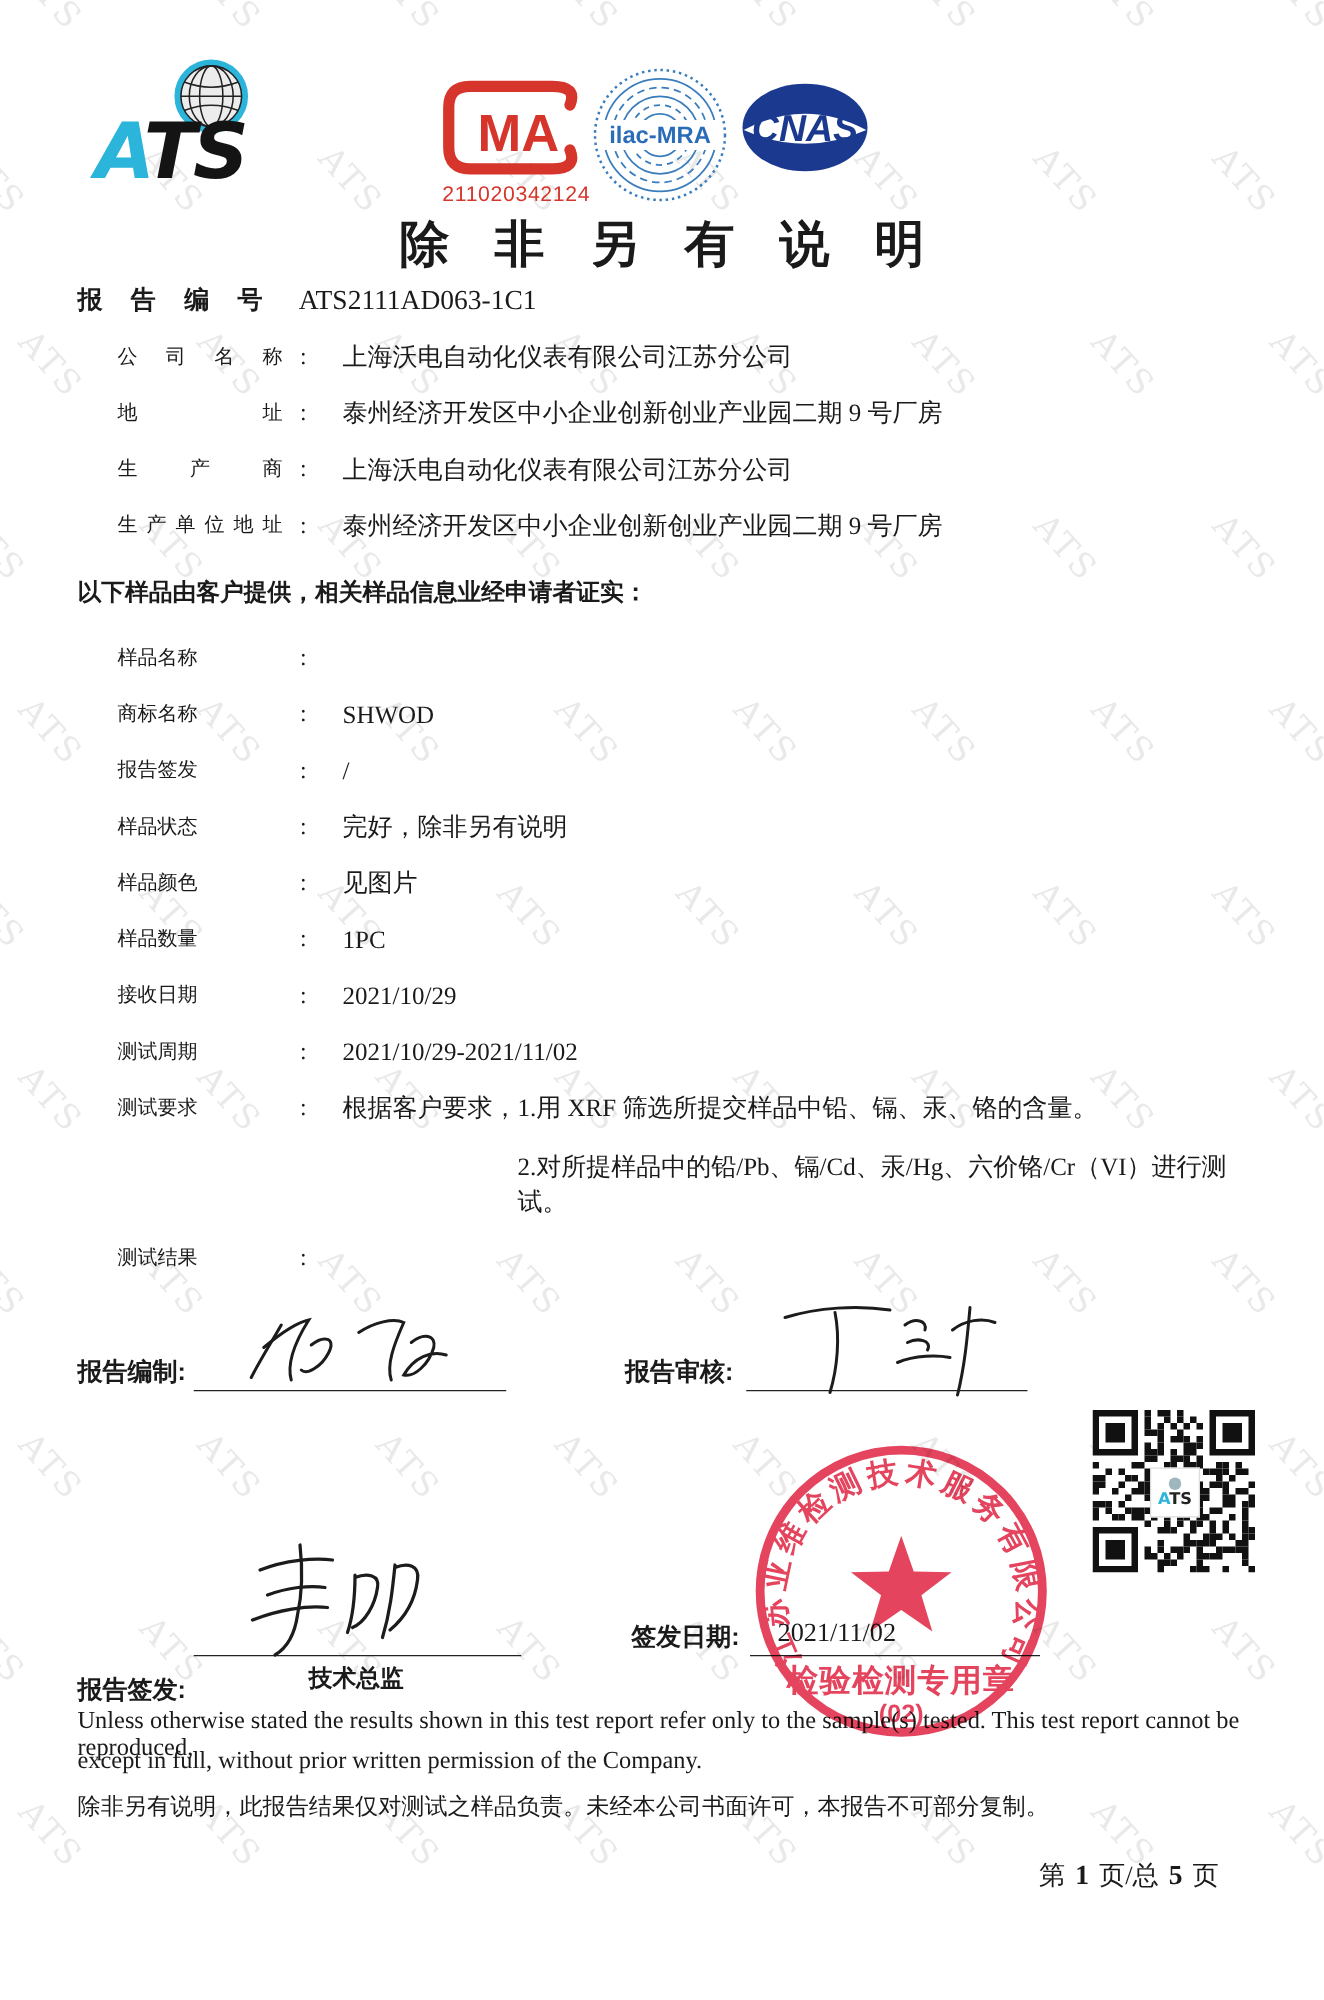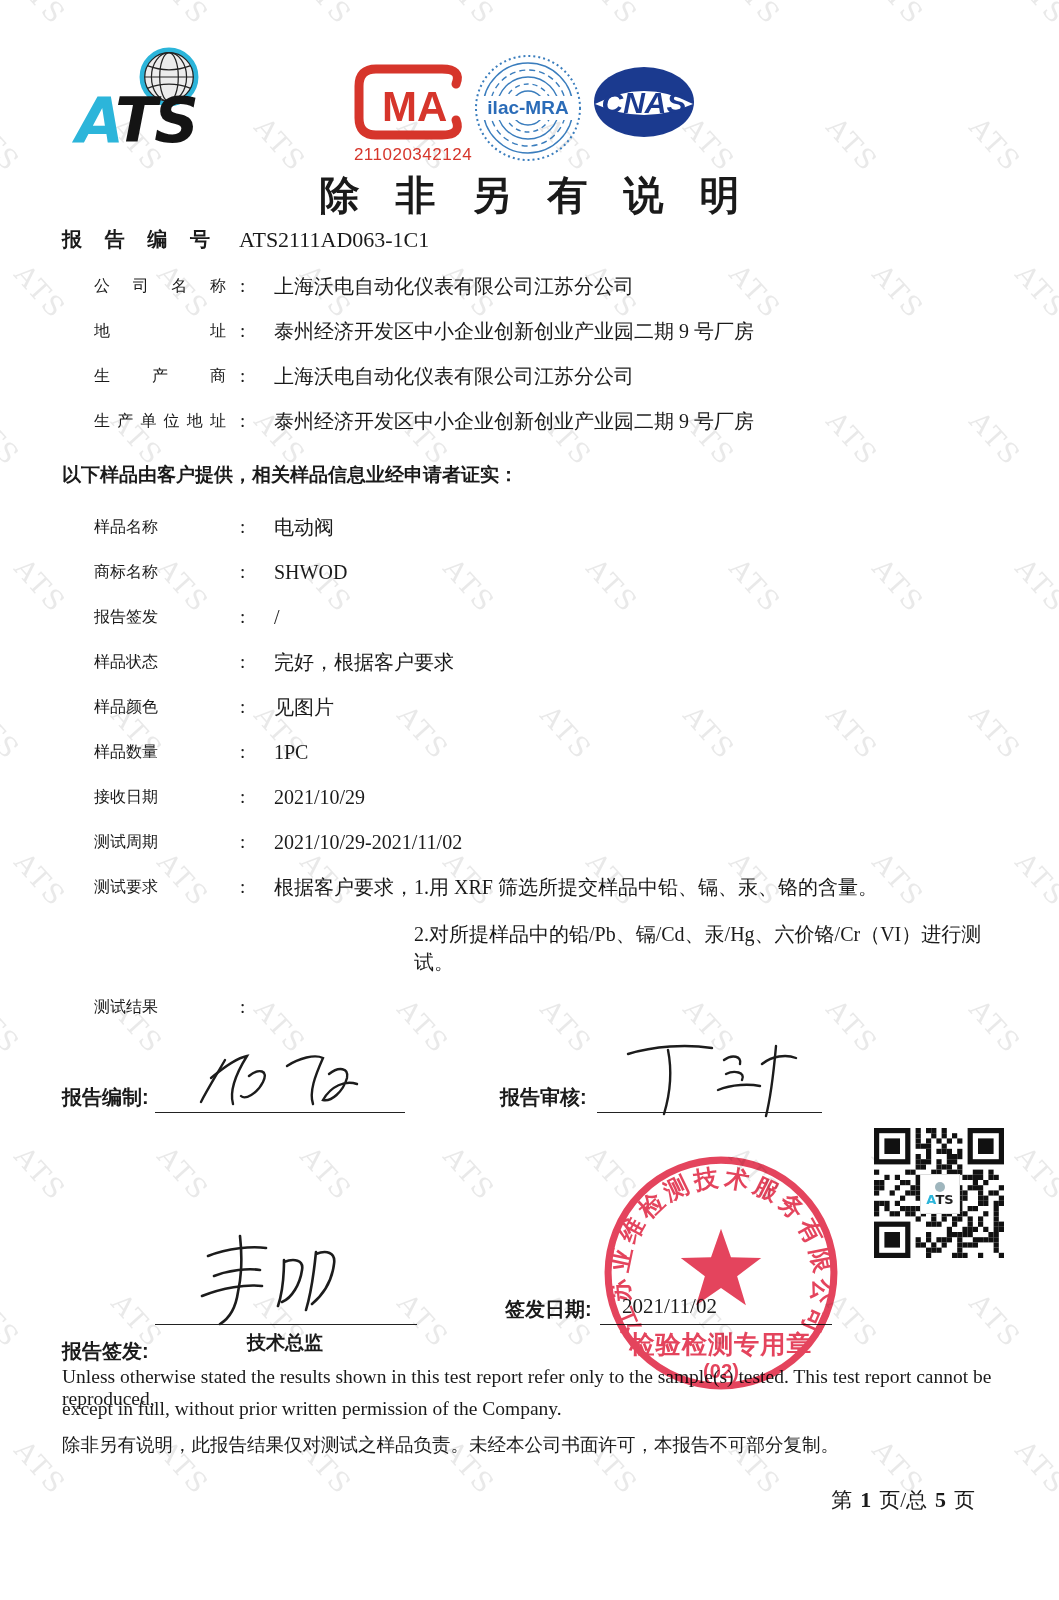--- a/index.html
+++ b/index.html
@@ -233,36 +233,35 @@
         <span class="lbl j">生产单位地址</span>
         <span class="colon">:</span>
         <span class="val">泰州经济开发区中小企业创新创业产业园二期 9 号厂房</span>
       </div>
 
       <div class="statement">以下样品由客户提供，相关样品信息业经申请者证实：</div>
 
       <div class="row">
         <span class="lbl">样品名称</span>
         <span class="colon">:</span>
-        <span class="val">电动阀</span>
       </div>
       <div class="row">
         <span class="lbl">商标名称</span>
         <span class="colon">:</span>
         <span class="val">SHWOD</span>
       </div>
       <div class="row">
         <span class="lbl">报告签发</span>
         <span class="colon">:</span>
         <span class="val">/</span>
       </div>
       <div class="row">
         <span class="lbl">样品状态</span>
         <span class="colon">:</span>
-        <span class="val">完好，根据客户要求</span>
+        <span class="val">完好，除非另有说明</span>
       </div>
       <div class="row">
         <span class="lbl">样品颜色</span>
         <span class="colon">:</span>
         <span class="val">见图片</span>
       </div>
       <div class="row">
         <span class="lbl">样品数量</span>
         <span class="colon">:</span>
         <span class="val">1PC</span>

